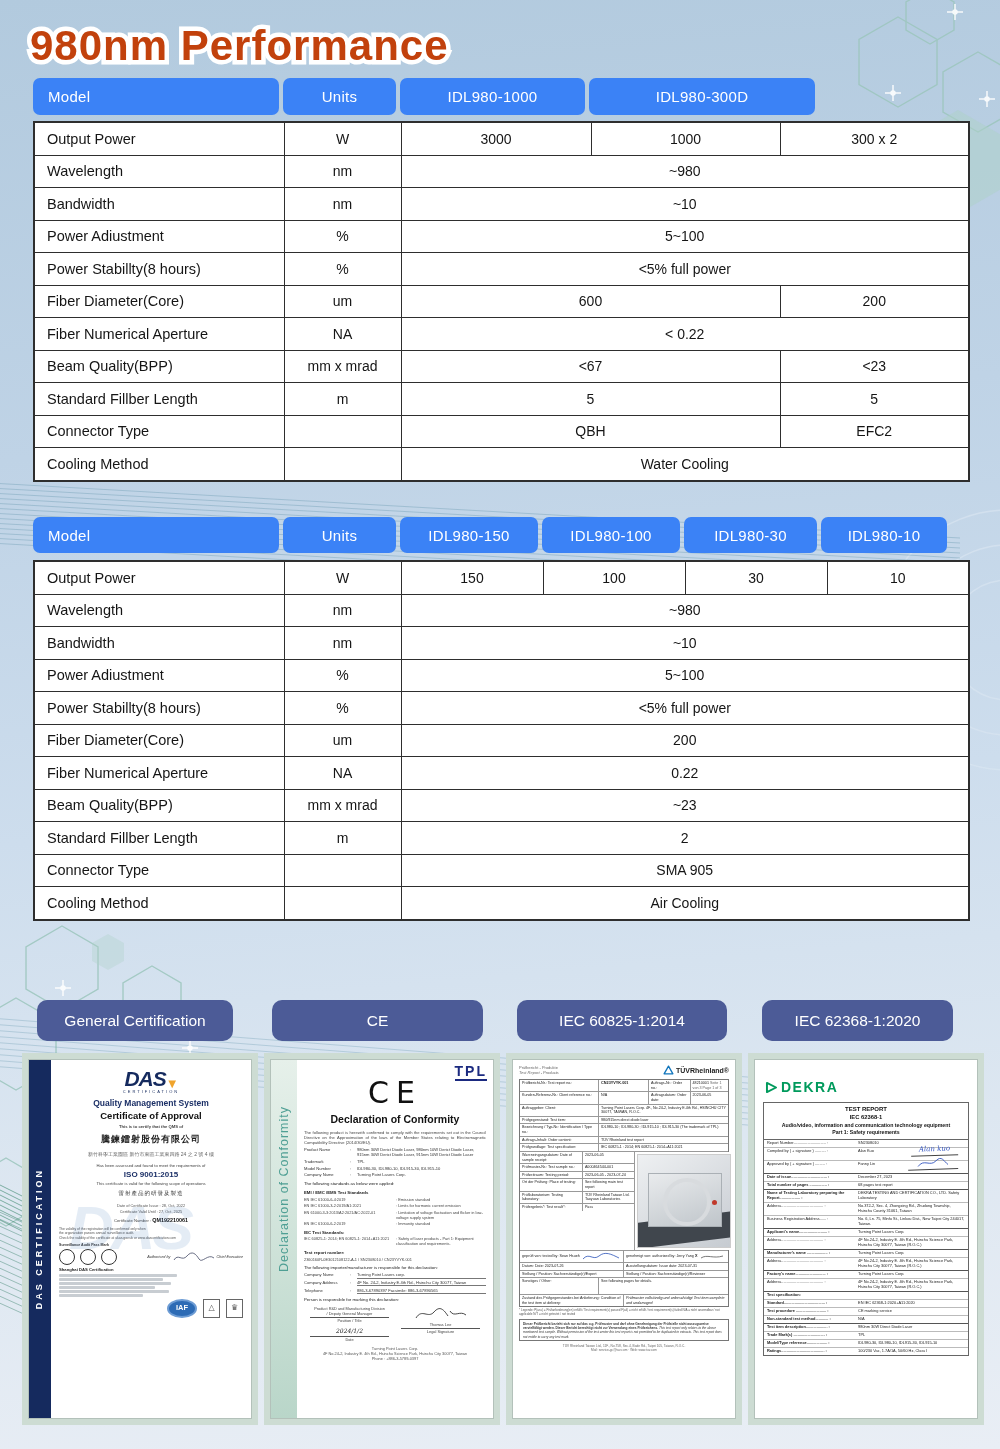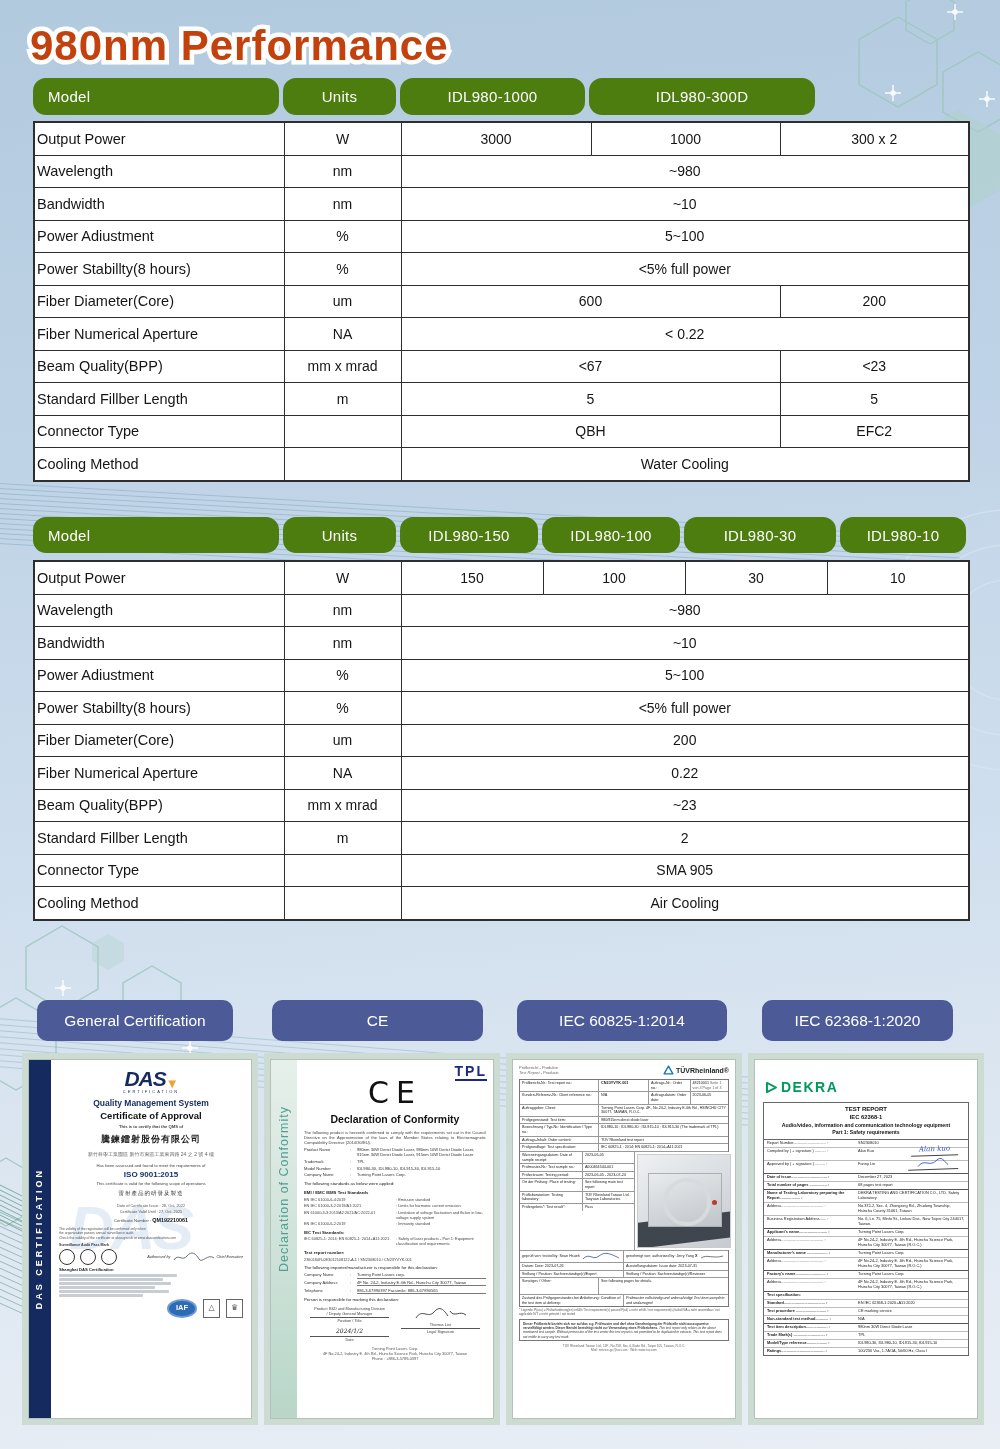--- a/index.html
+++ b/index.html
@@ -14,36 +14,36 @@
     position:absolute;left:30px;top:22px;z-index:2;
     font-size:42px;font-weight:700;letter-spacing:1px;color:#c2410c;text-align:center;
   }
   .title::before{
     content:attr(data-text);position:absolute;left:0;top:0;z-index:-1;
     -webkit-text-stroke:9px #ffffff;color:#fff;
   }
   
   .thead{position:absolute;left:33px;display:flex;gap:4px;z-index:1;}
   .pill{
-    background:#4d7c0f;border-radius:13px;color:#fff;
+    background:#3b82f6;border-radius:7px;color:#fff;
     display:flex;align-items:center;justify-content:center;
     font-size:15px;letter-spacing:.3px;box-sizing:border-box;
   }
   .pill.model{justify-content:flex-start;padding-left:15px;}
   
   .spec{
     position:absolute;left:33px;width:935px;z-index:1;
     border-collapse:collapse;table-layout:fixed;background:#fff;
     border:2px solid #2e2e2e;
   }
   .spec td{
     border:1.5px solid #2e2e2e;height:31.5px;font-size:14px;color:#151515;
     text-align:center;background:#fff;padding:0;
   }
-  .spec td.lbl{text-align:left;padding-left:2px;font-size:14.5px;margin-left:24px;}
+  .spec td.lbl{text-align:left;padding-left:12px;font-size:14.5px;margin-left:24px;}
   
   .badge{
     position:absolute;top:1000px;height:41px;z-index:1;
     background:#4c5b97;border-radius:10px;color:#fff;
     display:flex;align-items:center;justify-content:center;font-size:15.5px;
   }
   
   .card{
     position:absolute;top:1053px;width:236px;height:372px;z-index:2;
     background:#cddcd3;padding:6px;box-sizing:border-box;
@@ -284,21 +284,21 @@
         <td colspan="3">Water Cooling</td>
       </tr>
 </tbody>
   </table>
 
 <div class="thead" style="top:517px;">
   <div class="pill model" style="width:246px;height:36px;">Model</div>
   <div class="pill" style="width:113px;height:36px;">Units</div>
   <div class="pill" style="width:138px;height:36px;">IDL980-150</div>
   <div class="pill" style="width:138px;height:36px;">IDL980-100</div>
-  <div class="pill" style="width:152px;height:36px;">IDL980-30</div>
+  <div class="pill" style="width:133px;height:36px;">IDL980-30</div>
   <div class="pill" style="width:126px;height:36px;">IDL980-10</div>
 </div>
 
 <table class="spec" style="top:560px;">
   <colgroup>
       <col style="width:250px">
       <col style="width:117px">
       <col style="width:142px">
       <col style="width:142px">
       <col style="width:142px">

